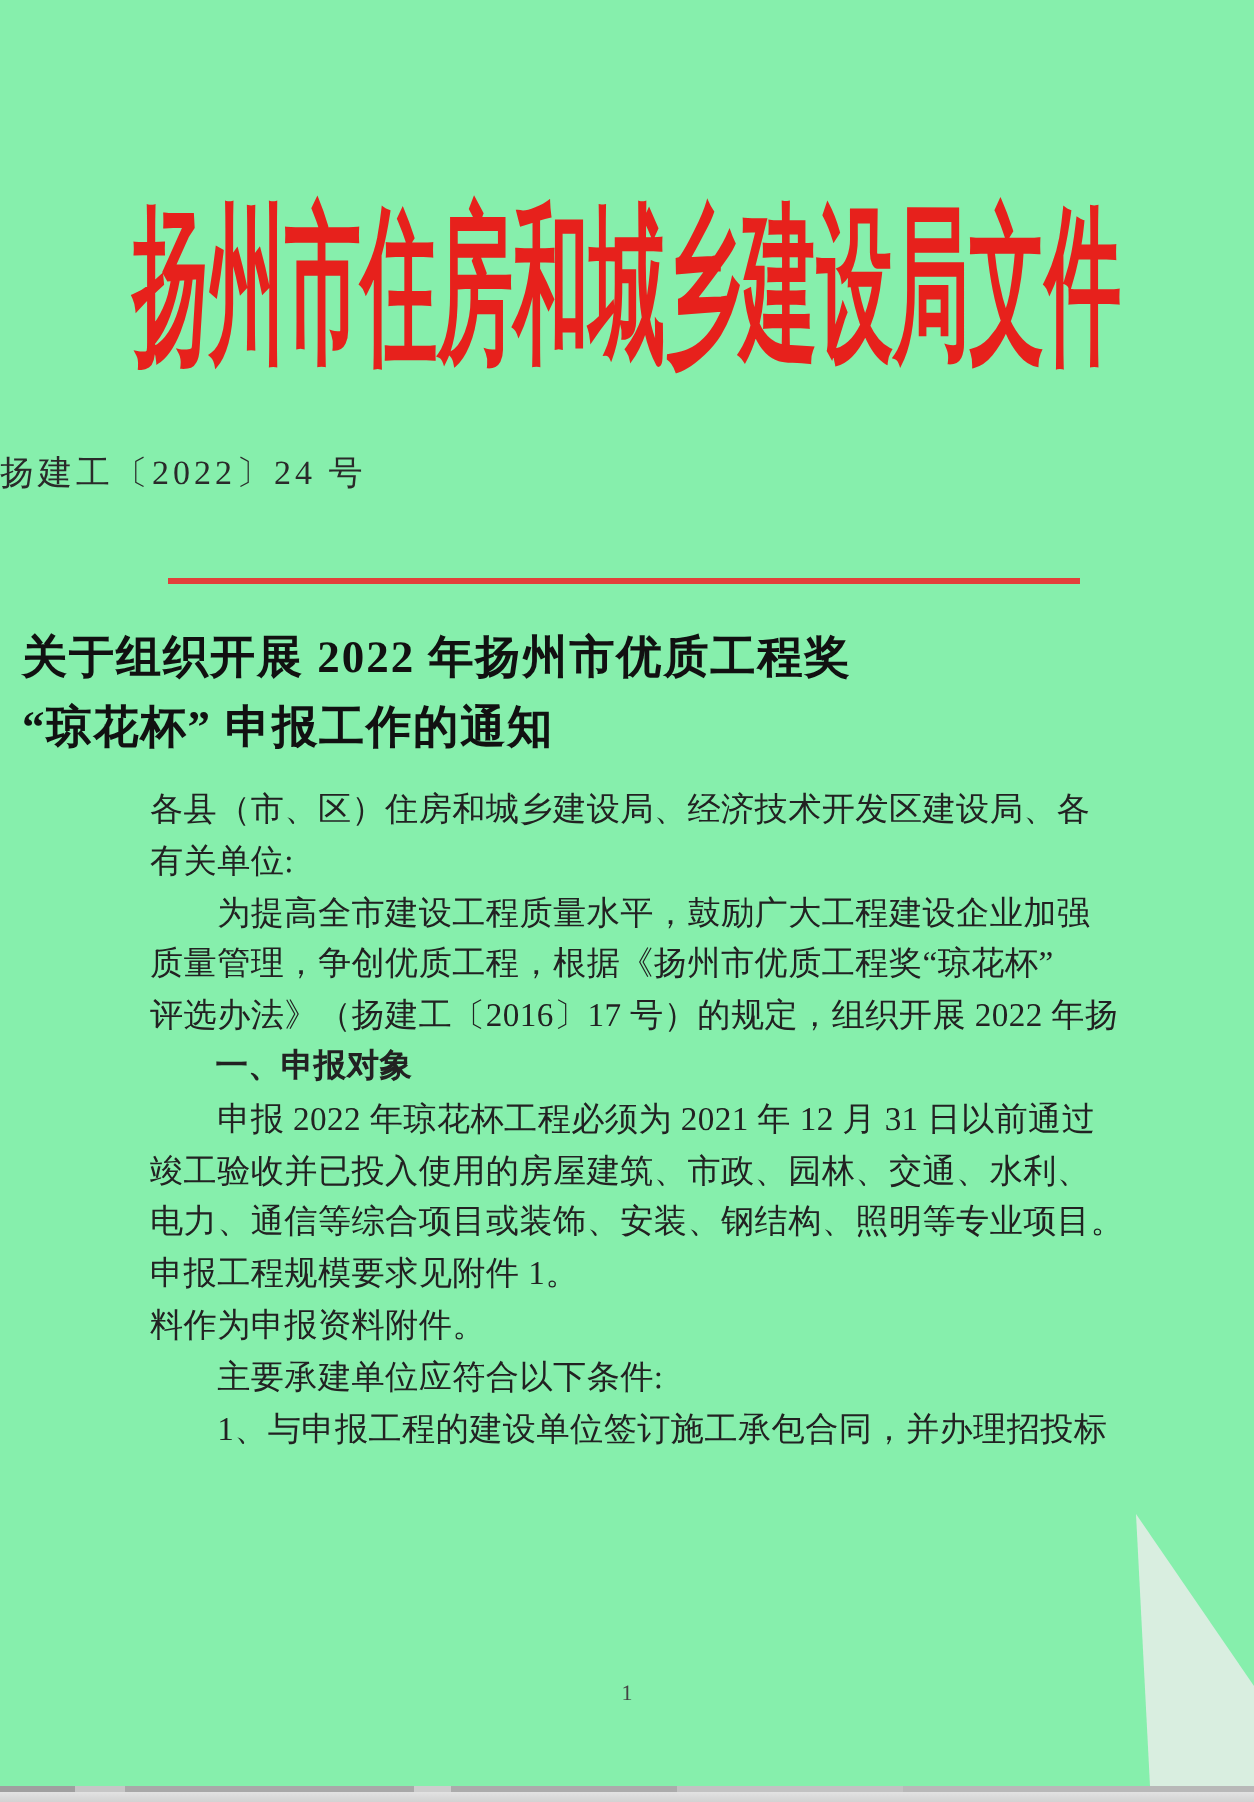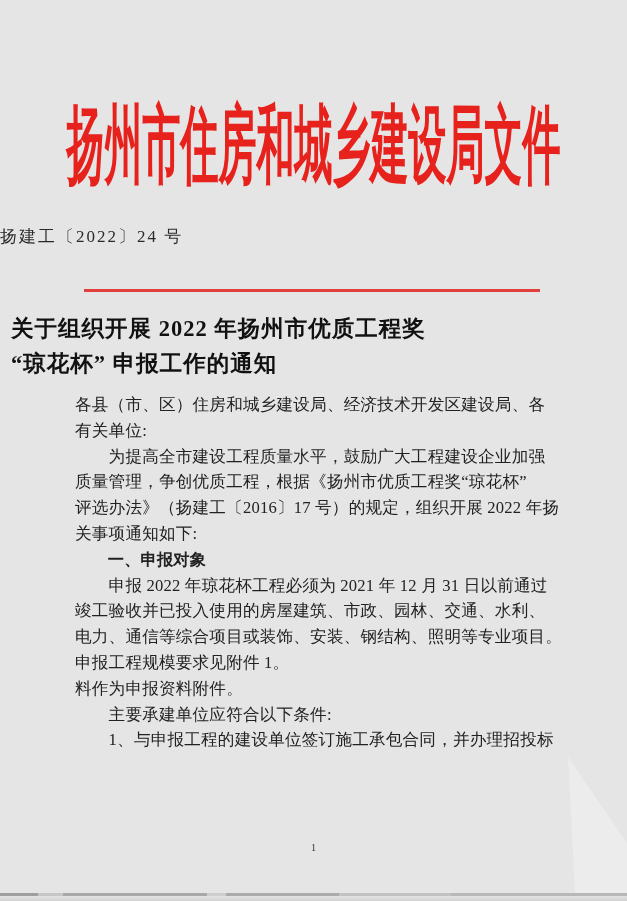--- a/index.html
+++ b/index.html
@@ -12,21 +12,21 @@
   body{
     font-family:"Liberation Serif","DejaVu Serif",serif;
     background:#ffffff;
     position:relative;
     overflow:hidden;
     color:var(--ink);
   }
   .page{
     position:absolute;
     inset:0;
-    background:#e5e5e5;
+    background:#86efac;
     padding-left:13px;
   }
   
   .org-title-wrap{
     position:absolute;
     top:102px;
     left:0;
     width:100%;
     height:92px;
     text-align:center;
@@ -150,21 +150,20 @@
     <div>关于组织开展 2022 年扬州市优质工程奖</div>
     <div>“琼花杯” 申报工作的通知</div>
   </div>
 
   <div class="body-text">
       <div class="body-line">各县（市、区）住房和城乡建设局、经济技术开发区建设局、各</div>
       <div class="body-line">有关单位:</div>
       <div class="body-line">　　为提高全市建设工程质量水平，鼓励广大工程建设企业加强</div>
       <div class="body-line">质量管理，争创优质工程，根据《扬州市优质工程奖“琼花杯”</div>
       <div class="body-line">评选办法》（扬建工〔2016〕17 号）的规定，组织开展 2022 年扬</div>
-      <div class="body-line">关事项通知如下:</div>
       <div class="body-line bold">　　一、申报对象</div>
       <div class="body-line">　　申报 2022 年琼花杯工程必须为 2021 年 12 月 31 日以前通过</div>
       <div class="body-line">竣工验收并已投入使用的房屋建筑、市政、园林、交通、水利、</div>
       <div class="body-line">电力、通信等综合项目或装饰、安装、钢结构、照明等专业项目。</div>
       <div class="body-line">申报工程规模要求见附件 1。</div>
       <div class="body-line">料作为申报资料附件。</div>
       <div class="body-line">　　主要承建单位应符合以下条件:</div>
       <div class="body-line">　　1、与申报工程的建设单位签订施工承包合同，并办理招投标</div>
     </div>
 

